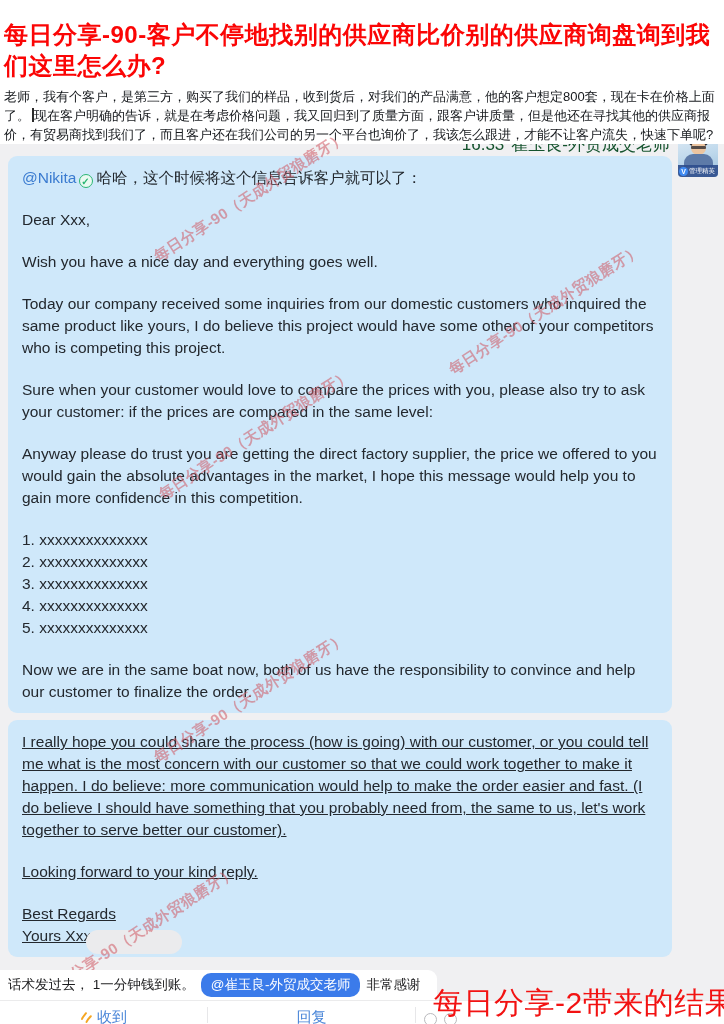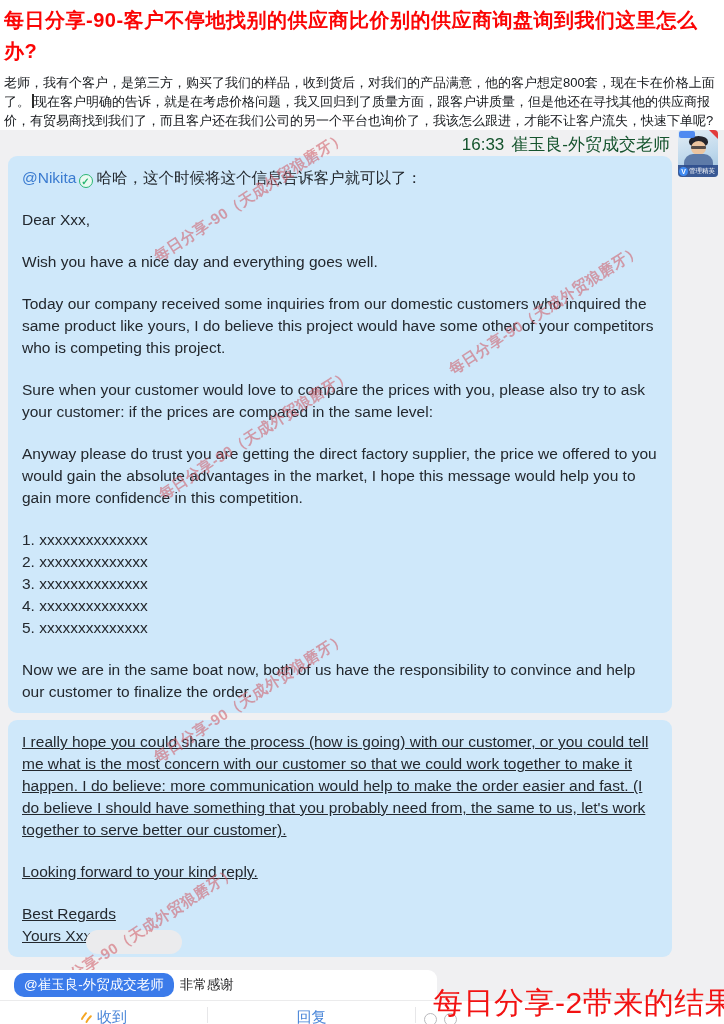--- a/index.html
+++ b/index.html
@@ -4,21 +4,21 @@
 <style>
   html,body { margin:0; padding:0; }
   #app {
     position:relative; width:724px; height:1024px; overflow:hidden;
     background:#ffffff; font-family:"Liberation Sans", sans-serif;
     -webkit-font-smoothing:antialiased;
   }
   
   .header { position:absolute; top:0; left:0; width:724px; background:#fff; z-index:2; }
   .title {
-    margin:5px 2px 6px 4px; font-size:20px; line-height:31px; font-weight:700;
+    margin:19px 2px 6px 4px; font-size:24px; line-height:31px; font-weight:700;
     color:#fb0505; letter-spacing:.5px;
   }
   .intro {
     margin:0 2px 0 4px; font-size:13px; line-height:19px; color:#15181c;
   }
   .caret { display:inline-block; width:2px; height:14px; background:#2a2a2a; vertical-align:-2px; margin-left:2px; }
   
   .chat {
     position:absolute; top:120px; left:0; width:724px; height:904px;
     background:#f0f0f2; overflow:hidden; z-index:1;
@@ -168,20 +168,21 @@
   <div class="wm" style="left:545px; top:310px;">每日分享-90（天成外贸狼磨牙）</div>
   <div class="wm" style="left:255px; top:435px;">每日分享-90（天成外贸狼磨牙）</div>
   <div class="wm" style="left:250px; top:698px;">每日分享-90（天成外贸狼磨牙）</div>
   <div class="wm" style="left:140px; top:932px;">每日分享-90（天成外贸狼磨牙）</div>
 
   <div class="faded-tag"></div>
 
   <div class="caption">每日分享-2带来的结果</div>
 
   <div class="comment-strip">
+    <span>话术发过去， 1一分钟钱到账。</span>
     <span class="pill">@崔玉良-外贸成交老师</span>
     <span>非常感谢</span>
   </div>
 
   <div class="action-bar">
     <div class="action-cell">
       <span class="receive-icon">
         <svg width="13" height="13" viewBox="0 0 13 13">
           <path d="M2 8 C3 5.5, 4.5 4, 6 2.2" stroke="#f5a623" stroke-width="2" fill="none" stroke-linecap="round"></path>
           <path d="M6.5 11 C7.5 8.5, 9 7, 10.8 5.2" stroke="#f5a623" stroke-width="2" fill="none" stroke-linecap="round"></path>

